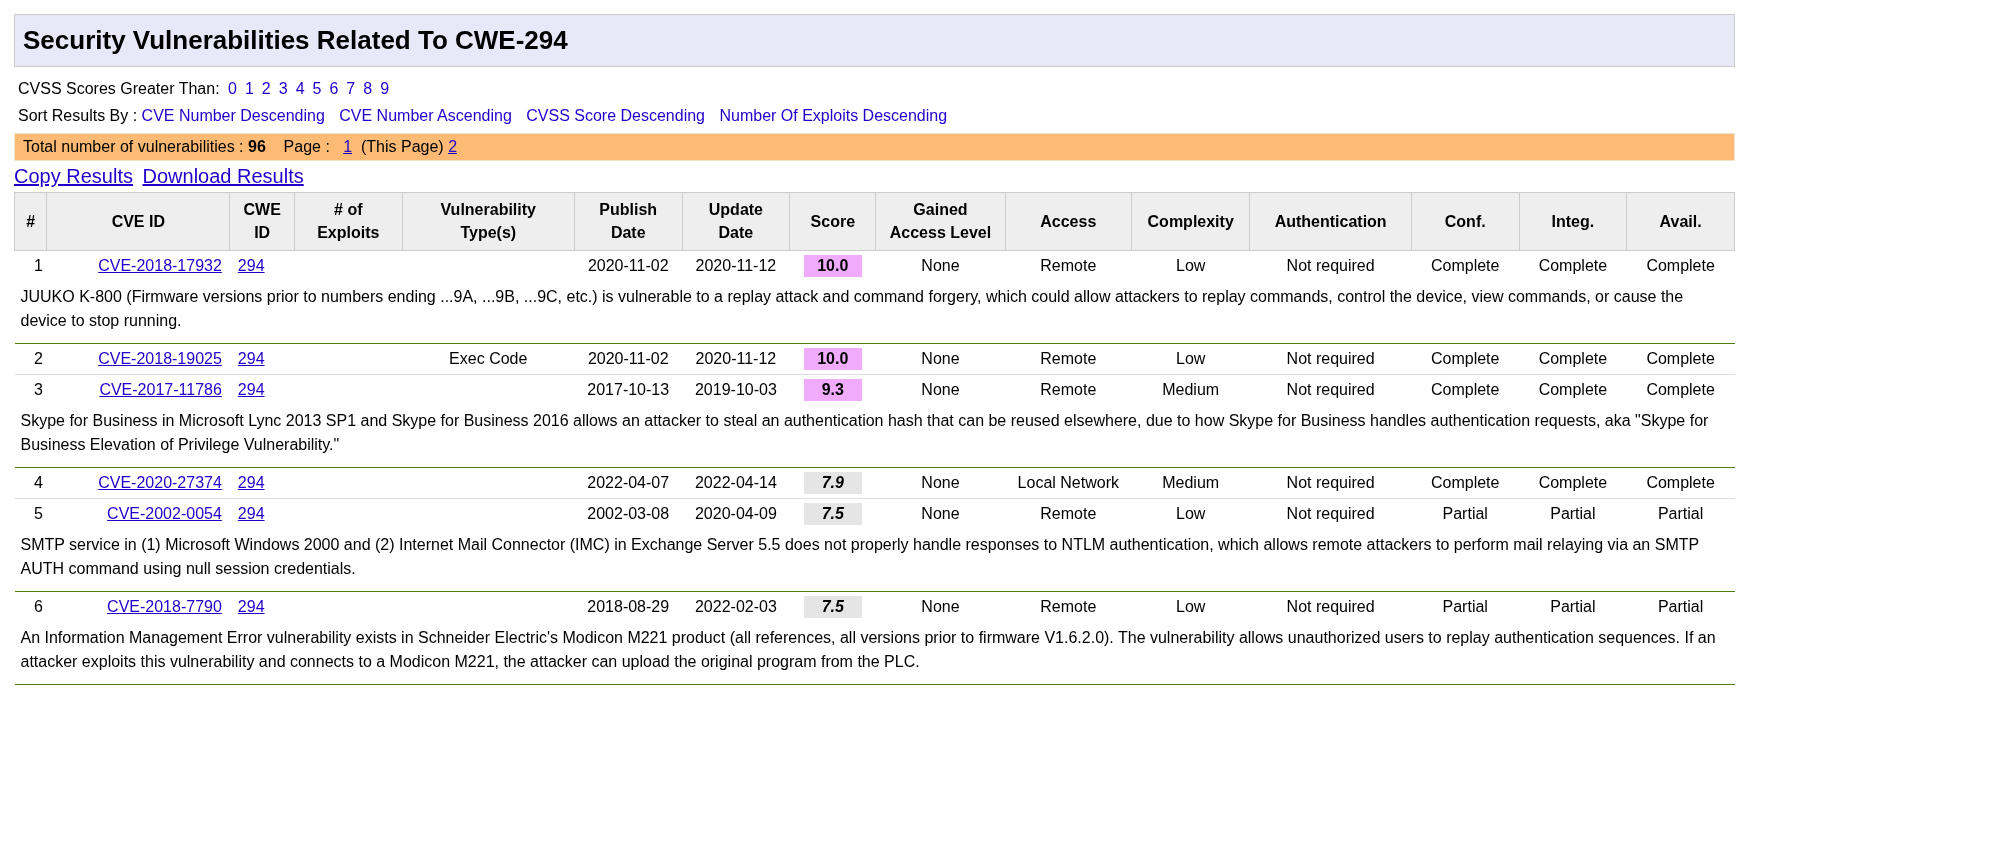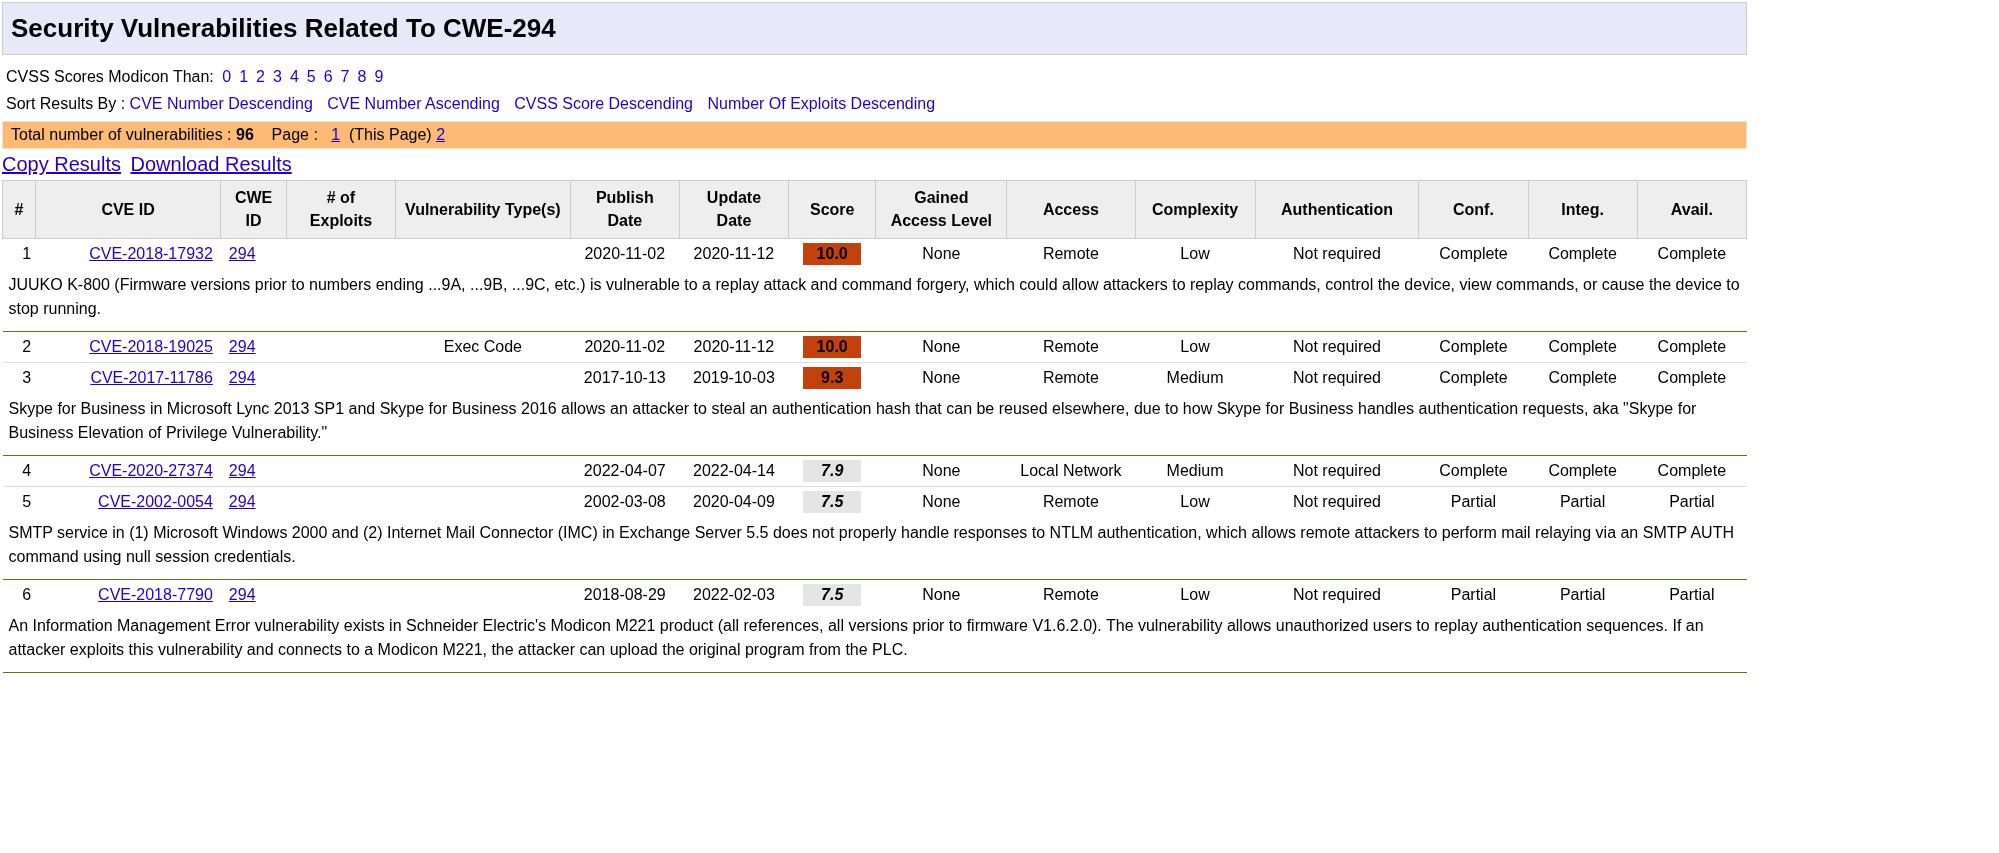--- a/index.html
+++ b/index.html
@@ -6,21 +6,21 @@
   html, body {
     margin: 0;
     padding: 0;
     font-family: Verdana, Geneva, sans-serif;
     font-size: 16px;
     color: #000;
     background: #fff;
   }
   .page {
     width: 1749px;
-    padding: 0;
+    padding: 12px;
   }
   .title-bar {
     background: #e8e8f8;
     border: 1px solid #ccc;
     padding: 10px 8px;
     margin: 2px 2px 8px 2px;
   }
   .title-bar h1 {
     margin: 0;
     font-size: 26px;
@@ -91,21 +91,21 @@
     text-decoration: underline;
   }
   .score-box {
     display: inline-block;
     min-width: 58px;
     padding: 2px 8px;
     font-weight: bold;
     color: #000;
     text-align: center;
   }
-  .score-red    { background: #c2410c; }
+  .score-red    { background: #f0abfc; }
   .score-orange { background: #e5e5e5; font-style: italic; }
   tr.desc-row td {
     text-align: left;
     white-space: normal;
     padding: 4px 6px 10px 6px;
     font-size: 16px;
     line-height: 1.5;
     border-bottom: 1px solid #4d7c0f;
   }
   .col-num   { width: 30px; }
@@ -127,21 +127,21 @@
 </head>
 <body>
 <div class="page">
 
 <div class="title-bar">
   <h1>Security Vulnerabilities Related To CWE-294</h1>
 </div>
 
 <div class="filters">
   <div>
-    <span>CVSS Scores Modicon Than: </span>
+    <span>CVSS Scores Greater Than: </span>
     <span id="cvss-links"><a href="#">0</a><a href="#">1</a><a href="#">2</a><a href="#">3</a><a href="#">4</a><a href="#">5</a><a href="#">6</a><a href="#">7</a><a href="#">8</a><a href="#">9</a></span>
   </div>
   <div class="sort-links">
     <span>Sort Results By : </span>
     <span id="sort-links"><a href="#">CVE Number Descending</a>  <a href="#">CVE Number Ascending</a>  <a href="#">CVSS Score Descending</a>  <a href="#">Number Of Exploits Descending</a>  </span>
   </div>
 </div>
 
 <div class="total-bar">
   <span>Total number of vulnerabilities : </span>

